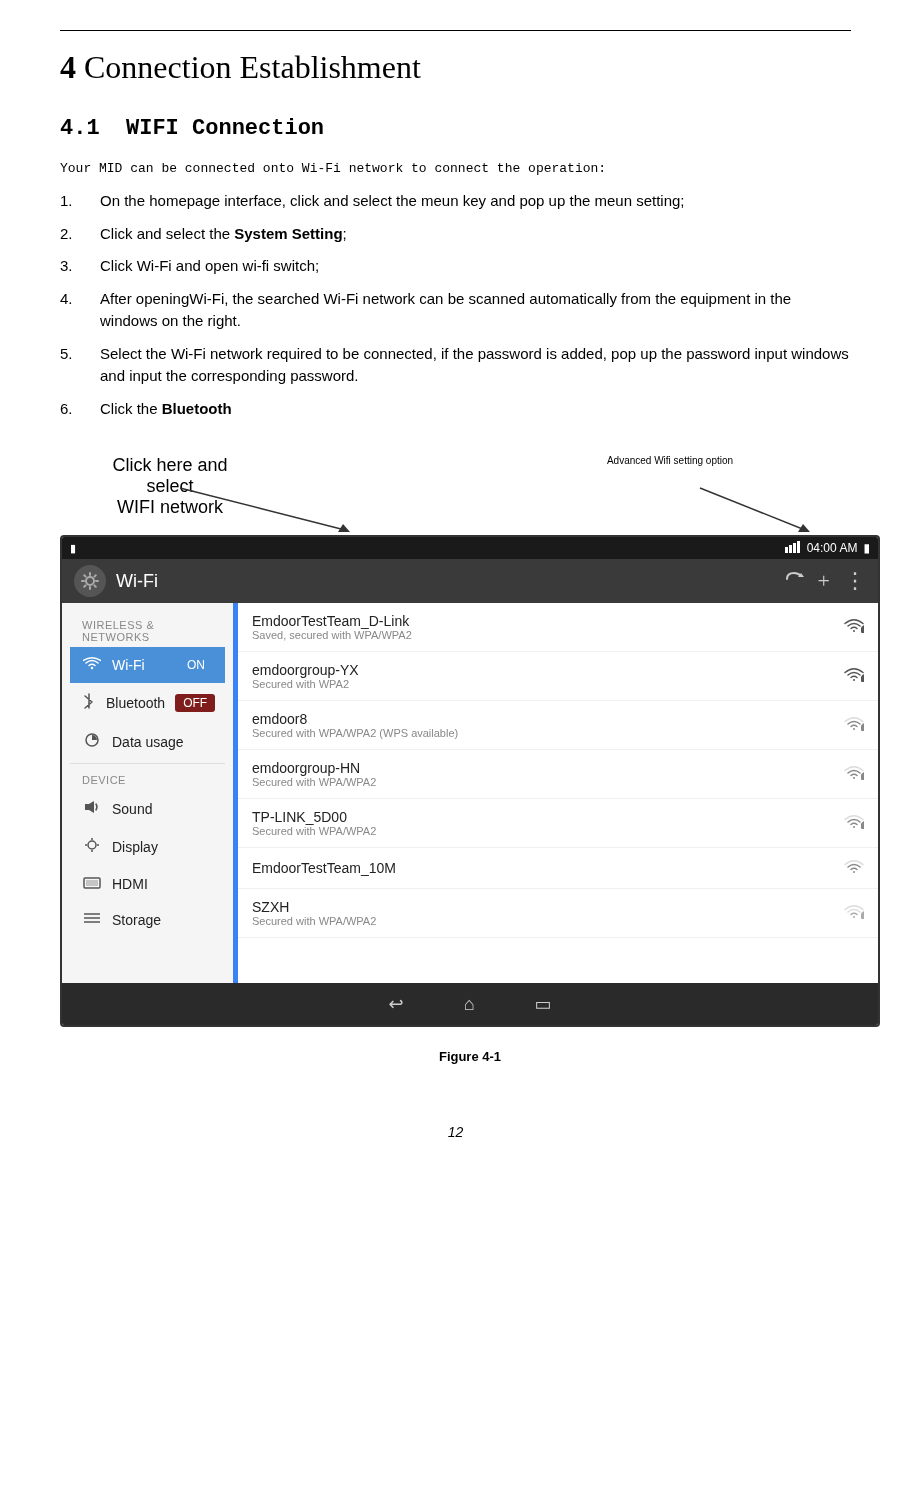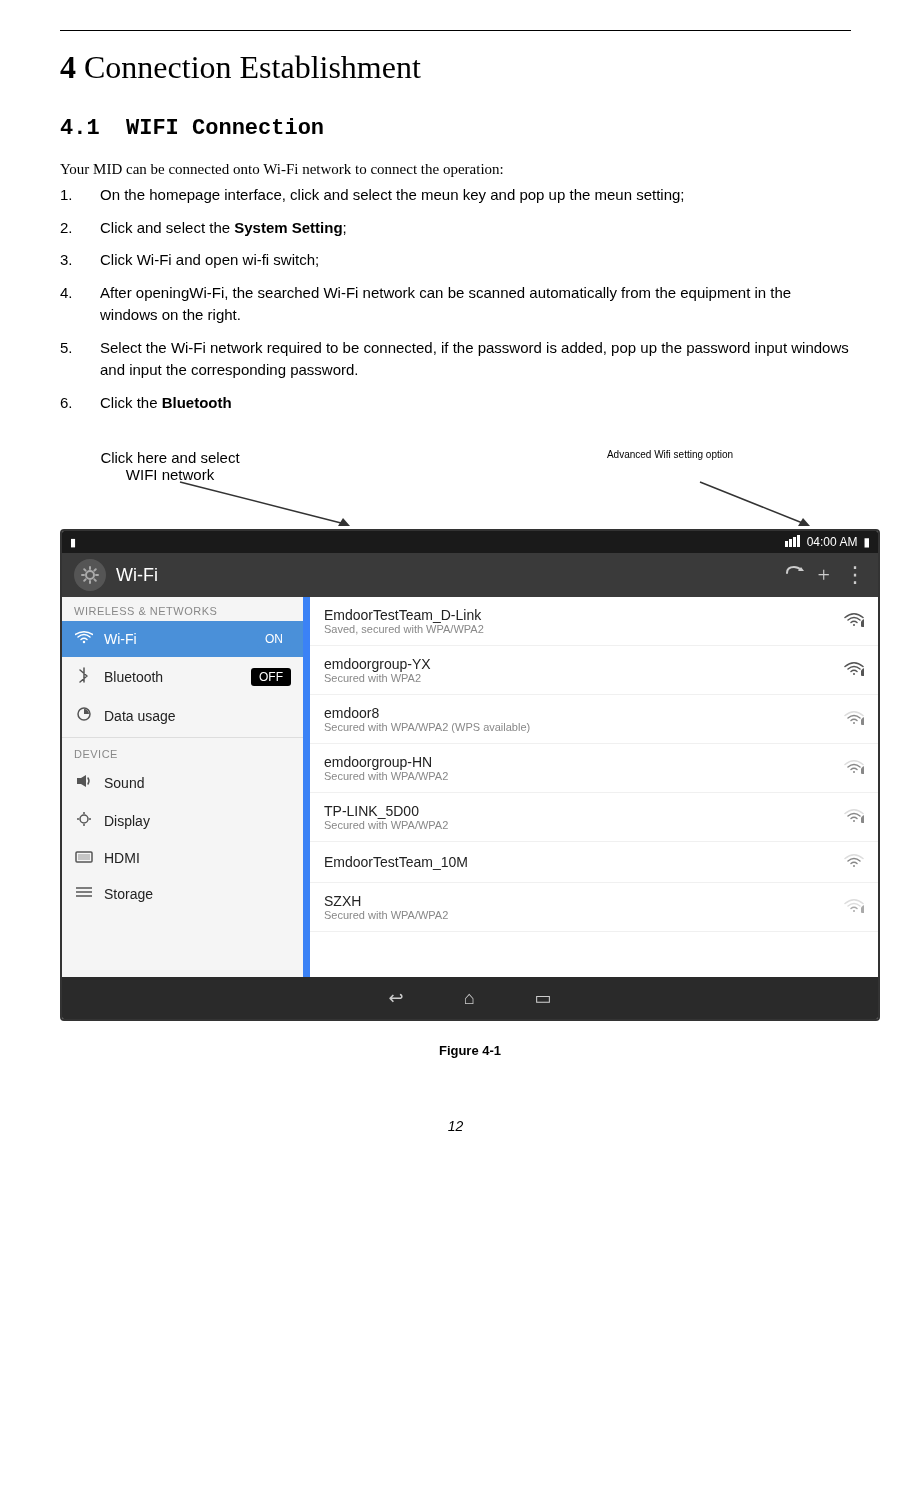--- a/index.html
+++ b/index.html
@@ -24,23 +24,23 @@
     h1.chapter-title span.chapter-num {
       font-weight: bold;
     }
     h2.section-title {
       font-size: 22px;
       font-weight: bold;
       margin-bottom: 20px;
       font-family: Liberation Mono, monospace;
     }
     .intro-text {
-      font-size: 15px;
-      margin-bottom: 6px;
-      font-family: Liberation Serif, serif;
+      font-size: 13px;
+      margin-bottom: 14px;
+      font-family: Liberation Mono, monospace;
     }
     .numbered-list {
       list-style: none;
       padding: 0;
       margin: 0 0 20px 0;
     }
     .numbered-list li {
       display: flex;
       margin-bottom: 10px;
       font-size: 15px;
@@ -125,24 +125,24 @@
     }
 
     
     .main-content {
       display: flex;
       background: #fff;
     }
 
     
     .sidebar {
-      width: 248px;
+      width: 176px;
       background: #f5f5f5;
-      border-right: 7px solid #3b82f6;
-      padding: 0;
+      border-right: 5px solid #3b82f6;
+      padding: 8px;
       min-height: 380px;
     }
     .sidebar-section-header {
       font-size: 11px;
       font-family: Arial, sans-serif;
       color: #888;
       padding: 8px 12px 4px 12px;
       letter-spacing: 0.5px;
     }
     .sidebar-item {
@@ -169,21 +169,21 @@
     .toggle-btn {
       background: #4a90d9;
       color: #fff;
       border: none;
       border-radius: 3px;
       font-size: 12px;
       padding: 2px 8px;
       font-family: Arial, sans-serif;
     }
     .toggle-btn.off {
-      background: #000000;
+      background: #7f1d1d;
       color: #fff;
       text-align: center;
     }
     .sidebar-divider {
       border: none;
       border-top: 1px solid #ddd;
       margin: 2px 0;
     }
 
     
@@ -294,21 +294,21 @@
   <li>
     <span class="num">6.</span>
     <span class="content">Click the <span class="bold">Bluetooth</span></span>
   </li>
 </ol>
 
 <div class="figure-container">
   <div class="figure-wrapper">
 
     <div style="position:relative; height:85px;">
-      <div style="position:absolute; left:30px; top:5px; text-align:center; font-size:15px; font-family:Arial,sans-serif; width:160px;">
+      <div style="position:absolute; left:30px; top:5px; text-align:center; font-size:18px; font-family:Arial,sans-serif; width:160px;">
         <span>Click here and select</span><br>
         <span>WIFI network</span>
       </div>
       <div style="position:absolute; right:100px; top:5px; text-align:center; font-size:10px; font-family:Arial,sans-serif; width:220px;">
         <span>Advanced Wifi setting option</span>
       </div>
 
       <svg style="position:absolute;top:0;left:0;width:100%;height:85px;">
 
         <line x1="120" y1="38" x2="285" y2="80" stroke="#333" stroke-width="1.5"></line>

